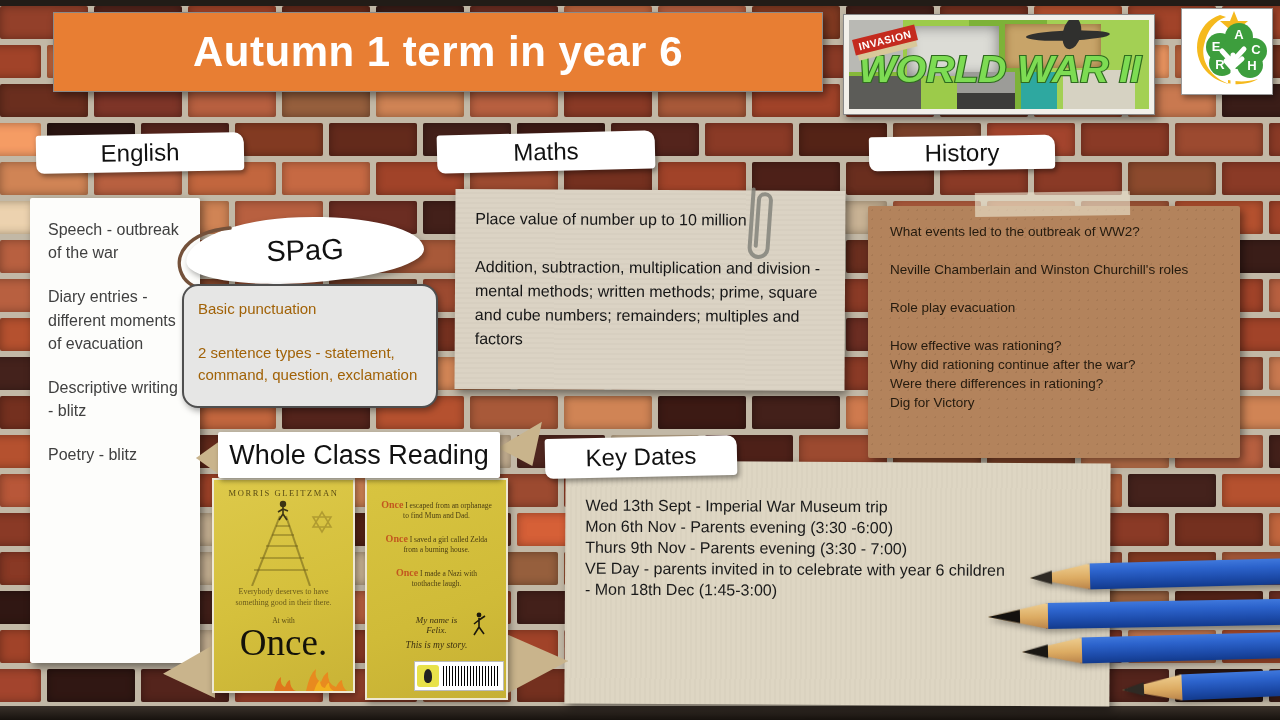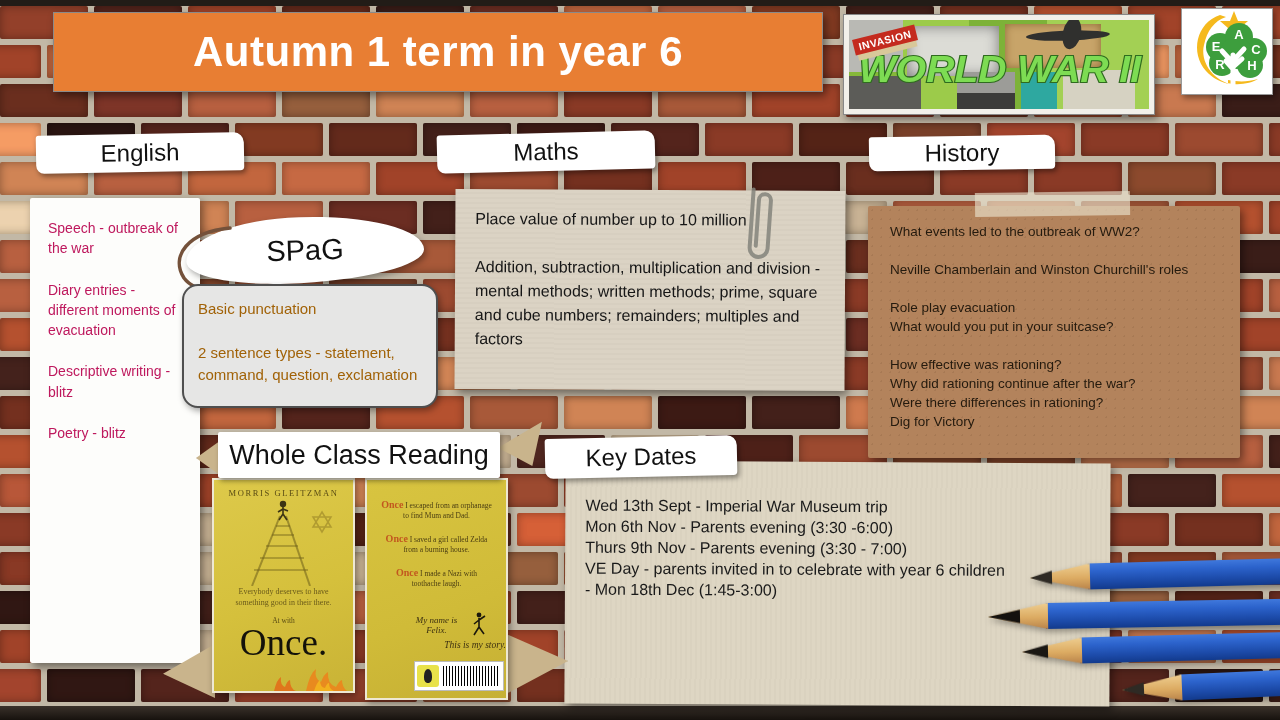--- a/index.html
+++ b/index.html
@@ -38,21 +38,21 @@
   #tab-maths{left:437px;top:133px;width:218px;height:38px;transform:rotate(-1.4deg);}
   #tab-history{left:869px;top:136px;width:186px;height:34px;transform:rotate(-0.8deg);}
   #tab-keydates{left:545px;top:437px;width:192px;height:40px;transform:rotate(-1.2deg);z-index:6;}
   #tab-reading{left:218px;top:432px;width:282px;height:46px;z-index:6;border-radius:2px;}
   #tab-reading .t{font-size:27px;}
 
   
   .paper{position:absolute;box-shadow:3px 4px 8px rgba(0,0,0,.45);}
   #english-paper{left:30px;top:198px;width:170px;height:465px;background:#fdfdfb;
                  padding:20px 14px 0 18px;border-radius:2px;}
-  #english-paper .item{font-size:14px;line-height:1.45;color:#be185d;margin-bottom:21px;}
+  #english-paper .item{font-size:16px;line-height:1.45;color:#404040;margin-bottom:21px;}
 
   #spag-bubble{position:absolute;left:186px;top:217px;width:238px;height:66px;background:#fff;
                border-radius:48% 52% 58% 42%/62% 55% 45% 38%;transform:rotate(-2deg);
                box-shadow:2px 3px 6px rgba(0,0,0,.35);display:flex;align-items:center;justify-content:center;z-index:3;}
   #spag-bubble .t{font-size:29px;color:#111;}
   #spag-loop{position:absolute;left:168px;top:222px;z-index:4;}
   #spag-box{position:absolute;left:182px;top:284px;width:256px;height:124px;background:#e6e6e5;
             border:2px solid #4f4f4f;border-radius:16px;padding:12px 12px 0 14px;z-index:5;
             box-shadow:2px 3px 6px rgba(0,0,0,.35);}
   #spag-box .line{font-size:15px;line-height:22px;color:#a16207;}
@@ -97,21 +97,21 @@
   #book-front .big{font-size:37px;color:#14120a;line-height:36px;}
   #book-front .flames{position:absolute;bottom:0;left:0;width:100%;height:30px;}
   #book-back{left:365px;top:478px;width:143px;height:222px;
              background:linear-gradient(160deg,#d8c440 0%,#d0bb38 60%,#c6b034 100%);
              text-align:center;padding-top:20px;}
   #book-back .blurb{font-size:7.5px;line-height:10px;color:#4a3d12;width:112px;margin:0 auto 13px;}
   #book-back .lead{color:#c2571f;font-weight:bold;font-size:10px;}
   #book-back .felix{margin-top:26px;position:relative;font-style:italic;color:#3c3010;}
   #book-back .felix .l1{font-size:9px;}
   #book-back .felix .l2{font-size:9px;}
-  #book-back .felix .l3{font-size:9.5px;margin-top:5px;text-align:right;}
+  #book-back .felix .l3{font-size:9.5px;margin-top:5px;}
   #figure2{position:absolute;right:18px;top:-4px;}
   #barcode{position:absolute;left:48px;bottom:8px;width:88px;height:28px;background:#fff;
            display:flex;align-items:center;box-shadow:0 0 0 1px #bbb;}
   #barcode .puffin{width:22px;height:22px;margin-left:2px;background:#e8e24a;border-radius:3px;position:relative;}
   #barcode .puffin:after{content:"";position:absolute;left:7px;top:4px;width:8px;height:14px;background:#222;border-radius:50% 50% 40% 40%;}
   #barcode .bars{flex:1;height:20px;margin:0 4px;
       background:repeating-linear-gradient(90deg,#000 0 1px,#fff 1px 3px,#000 3px 4px,#fff 4px 6px);}
 
   
   .pencil{position:absolute;height:26px;transform-origin:0 50%;z-index:7;filter:drop-shadow(1px 3px 3px rgba(0,0,0,.35));}
@@ -498,21 +498,20 @@
     <div class="para">Addition, subtraction, multiplication and division - mental methods; written methods; prime, square and cube numbers; remainders; multiples  and factors</div>
   </div>
   <svg id="paperclip" width="36" height="88">
     <path d="M9 6 v58 a9 9 0 0 0 18 0 V16 a6 6 0 0 0 -12 0 v46" fill="none" stroke="#84847c" stroke-width="4" stroke-linecap="round"></path>
   </svg>
 
   <div id="history-board" class="paper">
     <div class="line">What events led to the outbreak of WW2?</div>
     <div class="line gap">Neville Chamberlain and Winston Churchill's roles</div>
     <div class="line gap">Role play evacuation</div>
-    <div class="line">What would you put in your suitcase?</div>
     <div class="line gap">How effective was rationing?</div>
     <div class="line">Why did rationing continue after the war?</div>
     <div class="line">Were there differences in rationing?</div>
     <div class="line">Dig for Victory</div>
   </div>
   <div id="history-tape"></div>
 
   <div id="arrow-reading" class="tan-arrow"></div>
   <div id="tab-reading" class="tab">
     <span class="t">Whole Class Reading</span>

